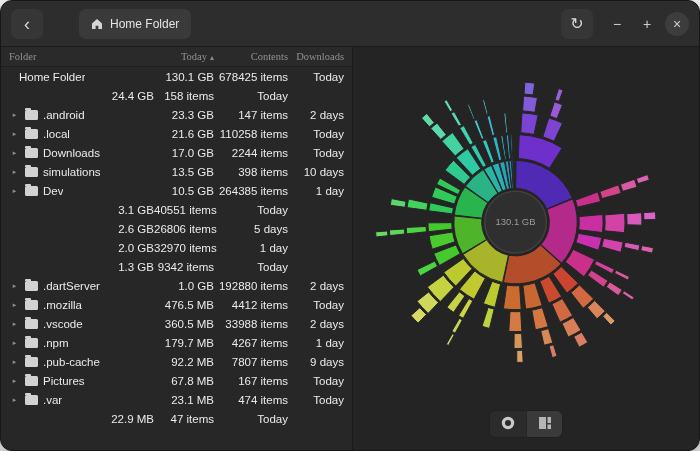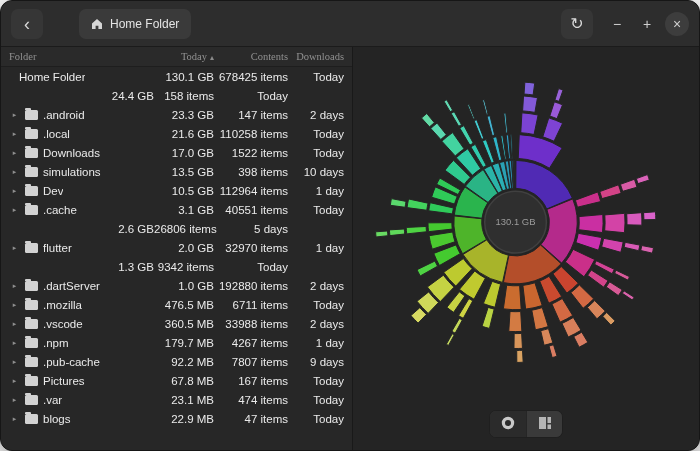--- a/index.html
+++ b/index.html
@@ -129,64 +129,54 @@
             <span class="cell num">110258 items</span>
             <span class="cell num">Today</span>
           </div>
           <div class="trow">
             <span class="cell namecell">
               <span class="expander">▸</span>
               <span class="folder-icon"></span>
               <span class="fname">Downloads</span>
             </span>
             <span class="cell num">17.0 GB</span>
-            <span class="cell num">1522 items</span>
+            <span class="cell num">2244 items</span>
             <span class="cell num">Today</span>
           </div>
           <div class="trow">
             <span class="cell namecell">
               <span class="expander">▸</span>
               <span class="folder-icon"></span>
               <span class="fname">simulations</span>
             </span>
             <span class="cell num">13.5 GB</span>
             <span class="cell num">398 items</span>
             <span class="cell num">10 days</span>
           </div>
           <div class="trow">
             <span class="cell namecell">
               <span class="expander">▸</span>
               <span class="folder-icon"></span>
               <span class="fname">Dev</span>
             </span>
             <span class="cell num">10.5 GB</span>
-            <span class="cell num">112964 items</span>
+            <span class="cell num">264385 items</span>
             <span class="cell num">1 day</span>
           </div>
           <div class="trow">
-            <span class="cell namecell">
-              <span class="expander">▸</span>
-              <span class="folder-icon"></span>
-              <span class="fname">.cache</span>
-            </span>
             <span class="cell num">3.1 GB</span>
             <span class="cell num">40551 items</span>
             <span class="cell num">Today</span>
           </div>
           <div class="trow">
             <span class="cell num">2.6 GB</span>
             <span class="cell num">26806 items</span>
             <span class="cell num">5 days</span>
           </div>
           <div class="trow">
-            <span class="cell namecell">
-              <span class="expander">▸</span>
-              <span class="folder-icon"></span>
-              <span class="fname">flutter</span>
-            </span>
             <span class="cell num">2.0 GB</span>
             <span class="cell num">32970 items</span>
             <span class="cell num">1 day</span>
           </div>
           <div class="trow">
             <span class="cell num">1.3 GB</span>
             <span class="cell num">9342 items</span>
             <span class="cell num">Today</span>
           </div>
           <div class="trow">
@@ -199,21 +189,21 @@
             <span class="cell num">192880 items</span>
             <span class="cell num">2 days</span>
           </div>
           <div class="trow">
             <span class="cell namecell">
               <span class="expander">▸</span>
               <span class="folder-icon"></span>
               <span class="fname">.mozilla</span>
             </span>
             <span class="cell num">476.5 MB</span>
-            <span class="cell num">6711 items</span>
+            <span class="cell num">4412 items</span>
             <span class="cell num">Today</span>
           </div>
           <div class="trow">
             <span class="cell namecell">
               <span class="expander">▸</span>
               <span class="folder-icon"></span>
               <span class="fname">.vscode</span>
             </span>
             <span class="cell num">360.5 MB</span>
             <span class="cell num">33988 items</span>
@@ -253,25 +243,20 @@
             <span class="cell namecell">
               <span class="expander">▸</span>
               <span class="folder-icon"></span>
               <span class="fname">.var</span>
             </span>
             <span class="cell num">23.1 MB</span>
             <span class="cell num">474 items</span>
             <span class="cell num">Today</span>
           </div>
           <div class="trow">
-            <span class="cell namecell">
-              <span class="expander">▸</span>
-              <span class="folder-icon"></span>
-              <span class="fname">blogs</span>
-            </span>
             <span class="cell num">22.9 MB</span>
             <span class="cell num">47 items</span>
             <span class="cell num">Today</span>
           </div>
         </div>
     </div>
 
     <div class="chart-pane">
       <svg class="rings" viewBox="0 0 347 405">
         <g>

